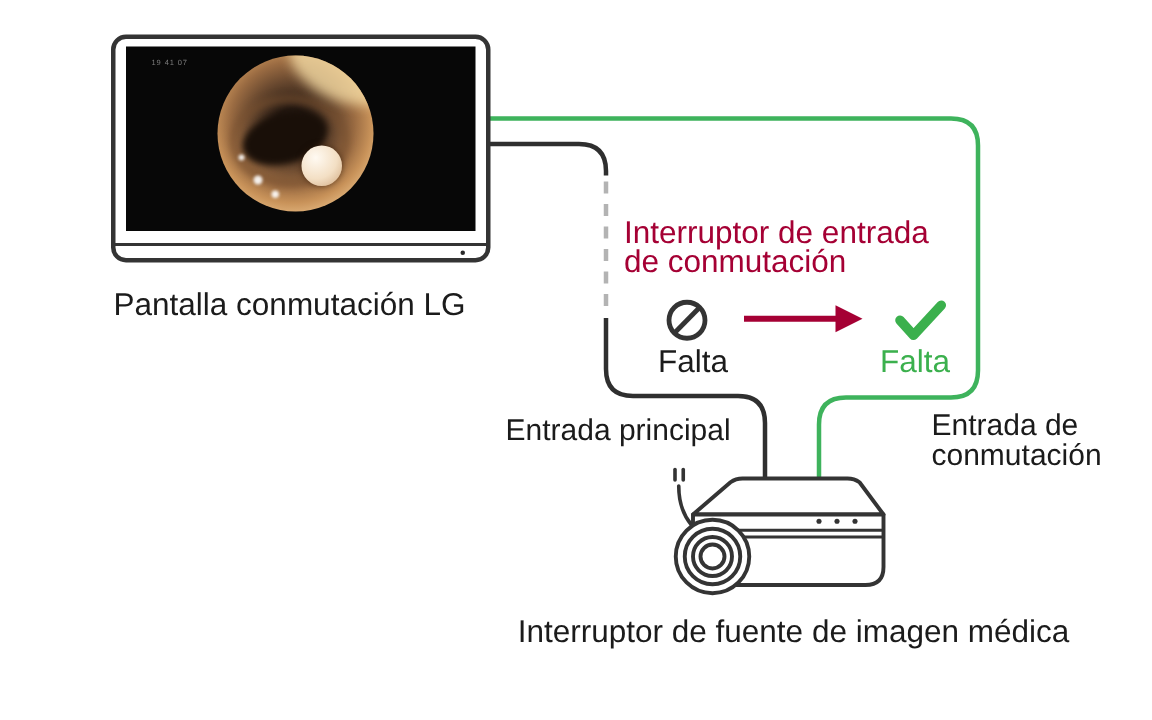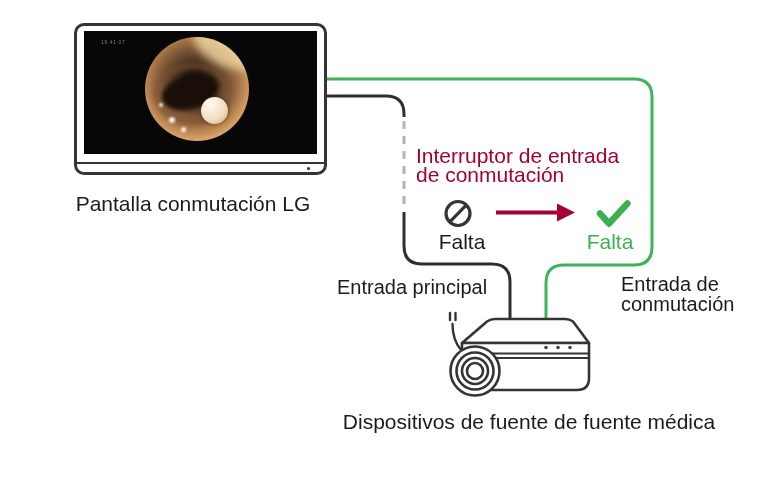--- a/index.html
+++ b/index.html
@@ -131,15 +131,15 @@
     <div class="mon-divider"></div>
     <div class="powerdot"></div>
   </div>
 
   <div class="lbl lbl-monitor">Pantalla conmutación LG</div>
   <div class="lbl lbl-title">Interruptor de entrada de conmutación</div>
   <div class="lbl lbl-falta">Falta</div>
   <div class="lbl lbl-activo">Falta</div>
   <div class="lbl lbl-main">Entrada principal</div>
   <div class="lbl lbl-switch">Entrada de conmutación</div>
-  <div class="lbl lbl-device">Dispositivos de fuente de fuente médica</div>
+  <div class="lbl lbl-device">Interruptor de fuente de imagen médica</div>
 
 </div>
 
 </body></html>

